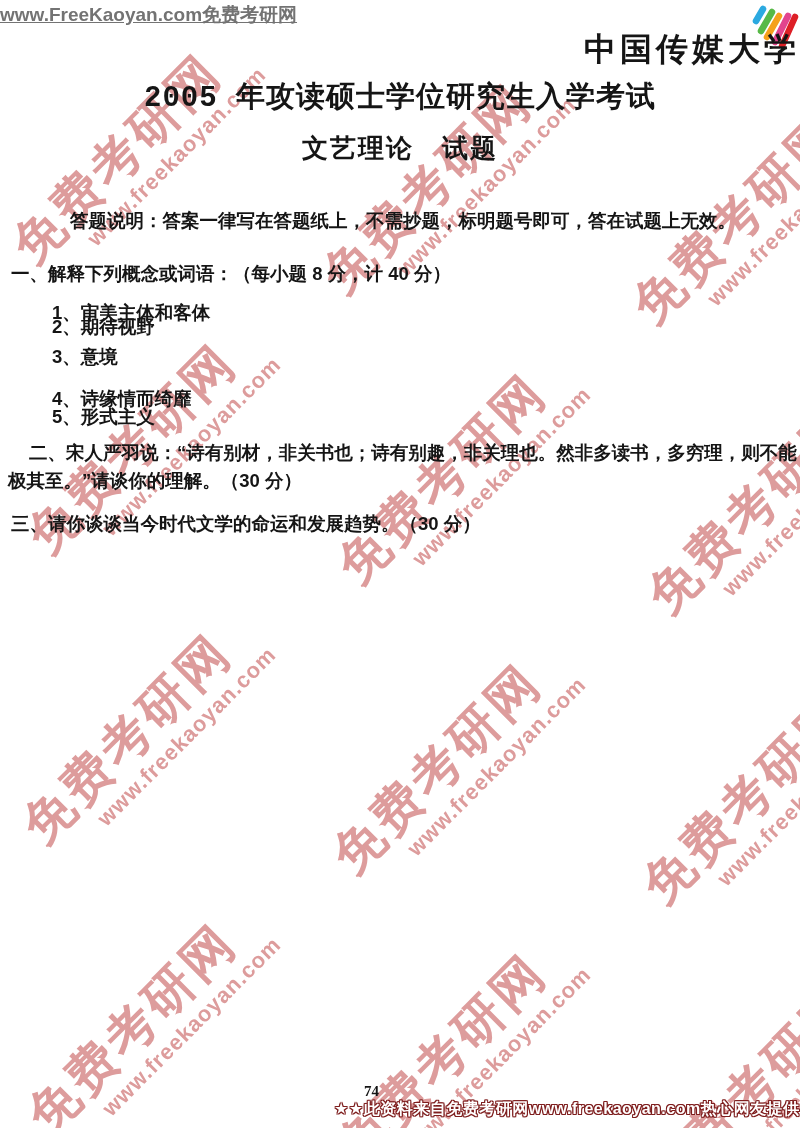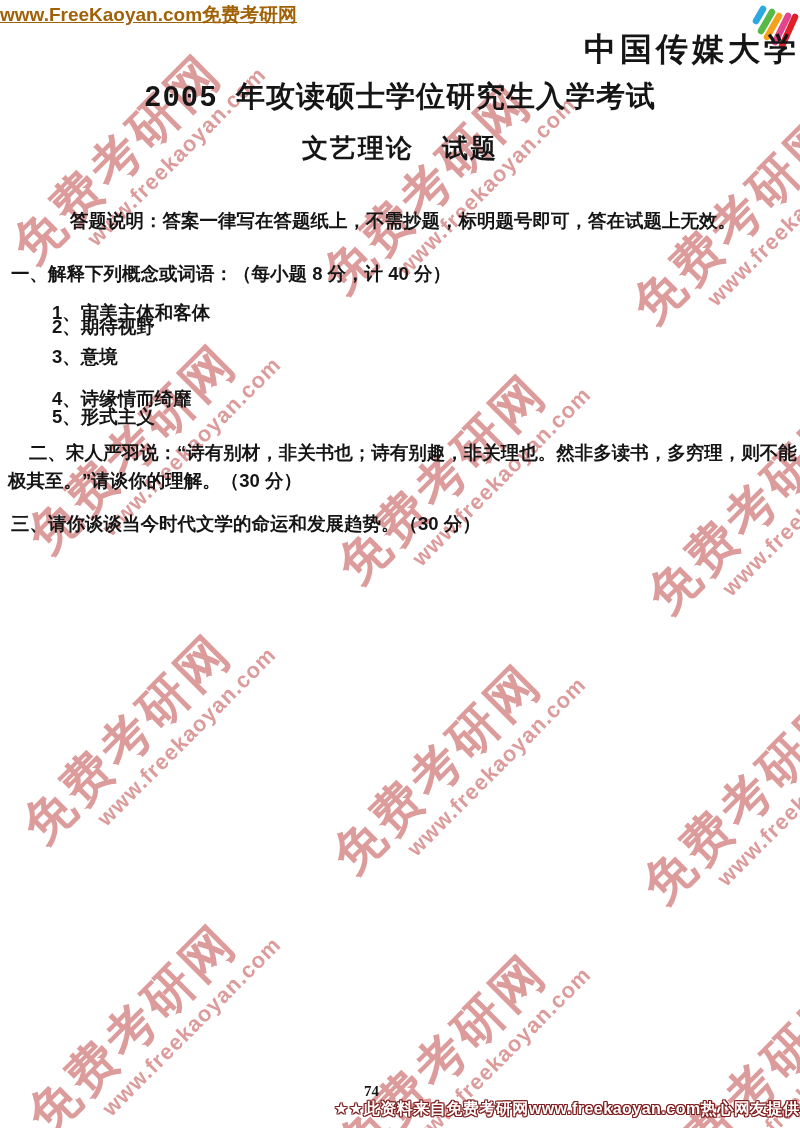--- a/index.html
+++ b/index.html
@@ -13,21 +13,21 @@
   .wm {
     position:absolute; width:290px; height:96px;
     transform:rotate(-45deg); transform-origin:center;
     color:var(--wm-color,#dd9c9c); line-height:1; white-space:nowrap;
   }
   .wm-big  { font-size:50px; font-weight:bold; letter-spacing:4px; }
   .wm-small{ font-size:22px; font-weight:bold; letter-spacing:1px; margin:5px 0 0 58px; }
   
   .abs { position:absolute; z-index:2; }
   .site-link {
-    top:2px; left:0; font-size:19px; font-weight:bold; color:#a16207;
+    top:2px; left:0; font-size:19px; font-weight:bold; color:#737373;
     text-decoration:underline; cursor:pointer; white-space:nowrap;
   }
   .logo { top:1px; left:748px; width:52px; height:46px; }
   .t1 { top:28px;  left:0; width:100%; text-align:right; font-family:"Liberation Serif","DejaVu Serif",serif; font-weight:700; font-size:32px; letter-spacing:4px; }
   .t2 { top:77px;  left:0; width:100%; text-align:center; font-family:Liberation Mono, monospace; font-weight:700; font-size:29px; letter-spacing:1px; }
   .t3 { top:131px; left:0; width:100%; text-align:center; font-weight:800; font-size:26px; letter-spacing:2px; }
   .body-text { font-weight:700; font-size:18.5px; white-space:nowrap; }
   .instr    { top:208px; left:70px; }
   .sec-head { top:261px; left:11px; }
   .item-1 { top:300px; left:52px; }

